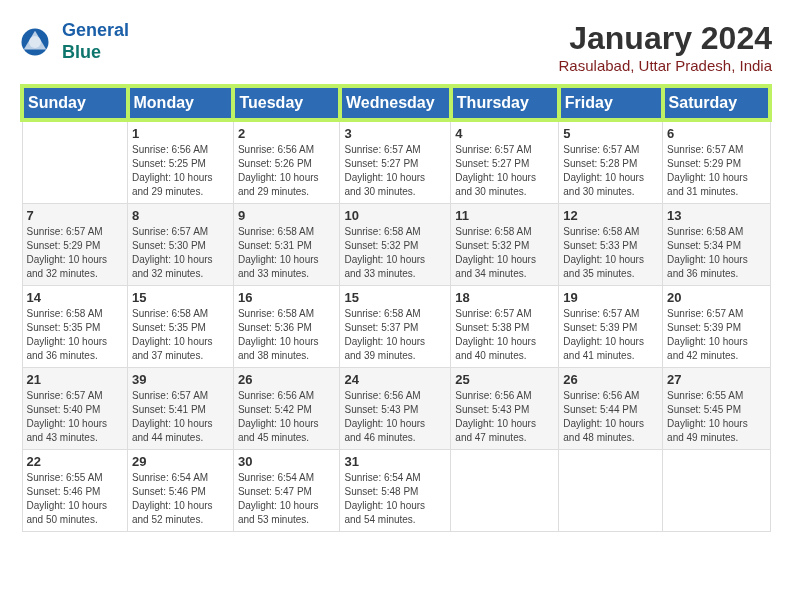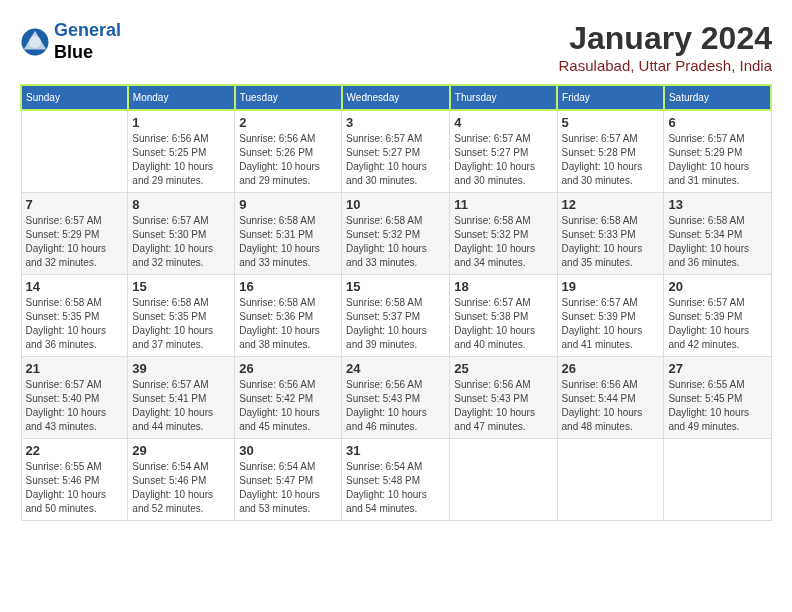--- a/index.html
+++ b/index.html
@@ -18,20 +18,21 @@
     }
     .logo {
       display: flex;
       align-items: center;
     }
     .logo-text {
       font-size: 18px;
       font-weight: bold;
       color: #333;
       line-height: 1.2;
+      margin-left: 8px;
     }
     .logo-text span {
       color: #1a5fa8;
     }
     .logo-icon {
       width: 30px;
       height: 30px;
       margin-right: 4px;
     }
     .title-block {
@@ -51,23 +52,23 @@
       border-collapse: collapse;
       font-size: 11px;
     }
     thead tr {
       background-color: #2d6cb4;
       color: #fff;
     }
     thead th {
       padding: 6px 4px;
       text-align: left;
-      font-size: 10px;
-      font-weight: normal;
-      border: 2px solid #bef264;
+      font-size: 16px;
+      font-weight: bold;
+      border: 4px solid #bef264;
     }
     tbody tr {
       border-bottom: 1px solid #ccc;
     }
     tbody td {
       vertical-align: top;
       padding: 4px 4px;
       border: 1px solid #ddd;
       min-height: 80px;
       width: 113px;
@@ -99,21 +100,21 @@
 
 <div class="header">
   <div class="logo">
     <svg class="logo-icon" viewBox="0 0 40 40">
       <circle cx="20" cy="20" r="18" fill="#1a5fa8"></circle>
       <polygon points="20,5 35,30 5,30" fill="white" opacity="0.7"></polygon>
       <circle cx="20" cy="20" r="8" fill="white" opacity="0.5"></circle>
     </svg>
     <div class="logo-text">
       <span>General</span><br>
-      <span style="color:#000000;">Blue</span>
+      <span style="color:#0f766e;">Blue</span>
     </div>
   </div>
   <div class="title-block">
     <div class="month-title">January 2024</div>
     <div class="subtitle">Rasulabad, Uttar Pradesh, India</div>
   </div>
 </div>
 
 <table>
   <thead>

